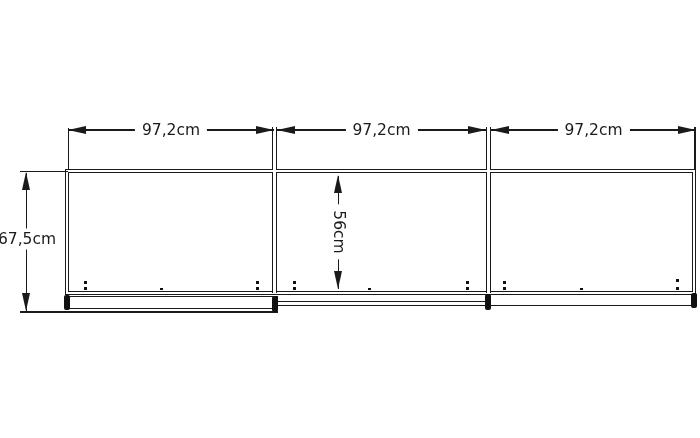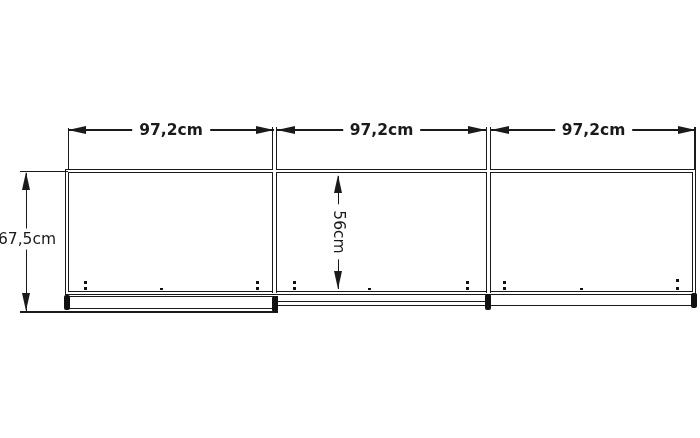--- a/index.html
+++ b/index.html
@@ -14,21 +14,21 @@
   .frame-inner{position:absolute;left:2px;top:2px;right:2px;bottom:2px;border:1.5px solid #1a1a1a;}
   .dbl-v{border-left:1.5px solid #1a1a1a;border-right:1.5px solid #1a1a1a;background:#ffffff;}
   .line-h{background:#1a1a1a;height:1.5px;}
   .line-v{background:#1a1a1a;width:1.5px;}
   
   .arr{width:0;height:0;}
   .arr-left {border-top:4px solid transparent;border-bottom:4px solid transparent;border-right:18px solid #1a1a1a;}
   .arr-right{border-top:4px solid transparent;border-bottom:4px solid transparent;border-left:18px solid #1a1a1a;}
   .arr-up   {border-left:4px solid transparent;border-right:4px solid transparent;border-bottom:18px solid #1a1a1a;}
   .arr-down {border-left:4px solid transparent;border-right:4px solid transparent;border-top:18px solid #1a1a1a;}
-  .dim-span{position:absolute;height:20px;font-weight:bold;}
+  .dim-span{position:absolute;height:20px;}
   .dim-span .dim-line{position:absolute;left:0;right:0;top:9.25px;height:1.5px;background:#1a1a1a;}
   .dim-span .arr{position:absolute;top:6px;}
   .dim-label{
     position:absolute;left:50%;top:10px;transform:translate(-50%,-50%);
     background:#ffffff;padding:0 7px;font-size:15.5px;line-height:19px;white-space:nowrap;
   }
   .v-label{
     position:absolute;transform:translate(-50%,-50%);
     background:#ffffff;padding:1px 2px;font-size:15.5px;line-height:19px;white-space:nowrap;
   }

